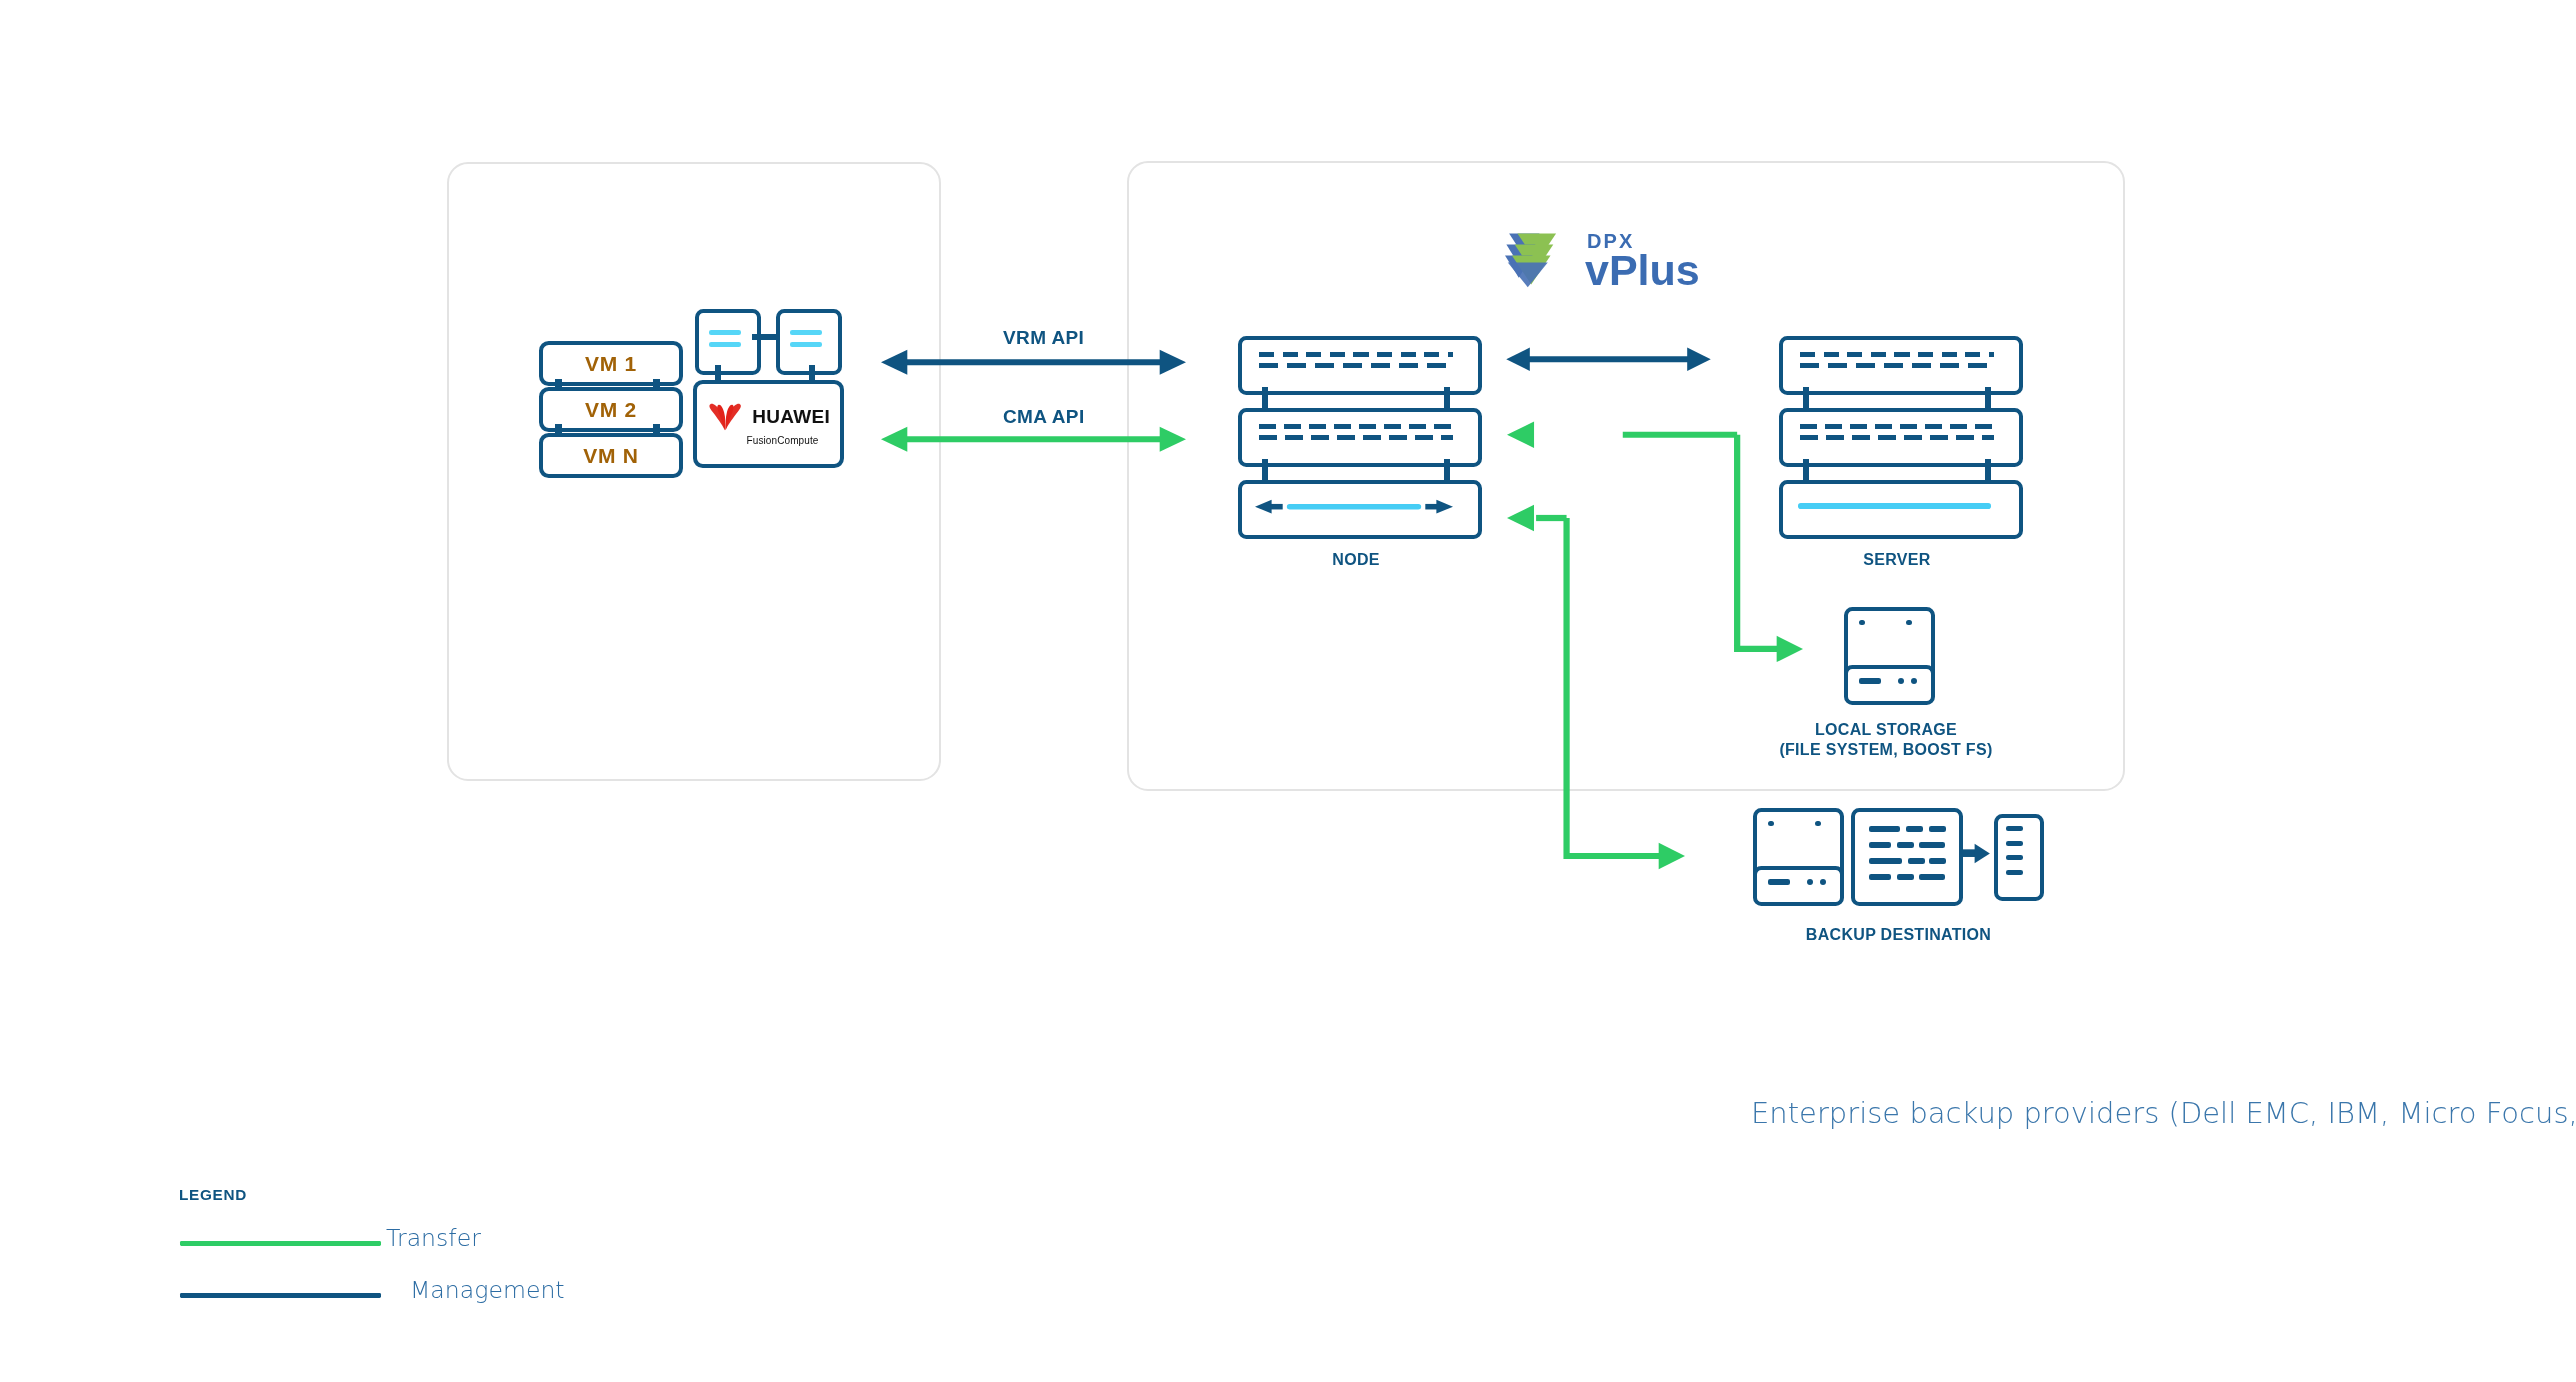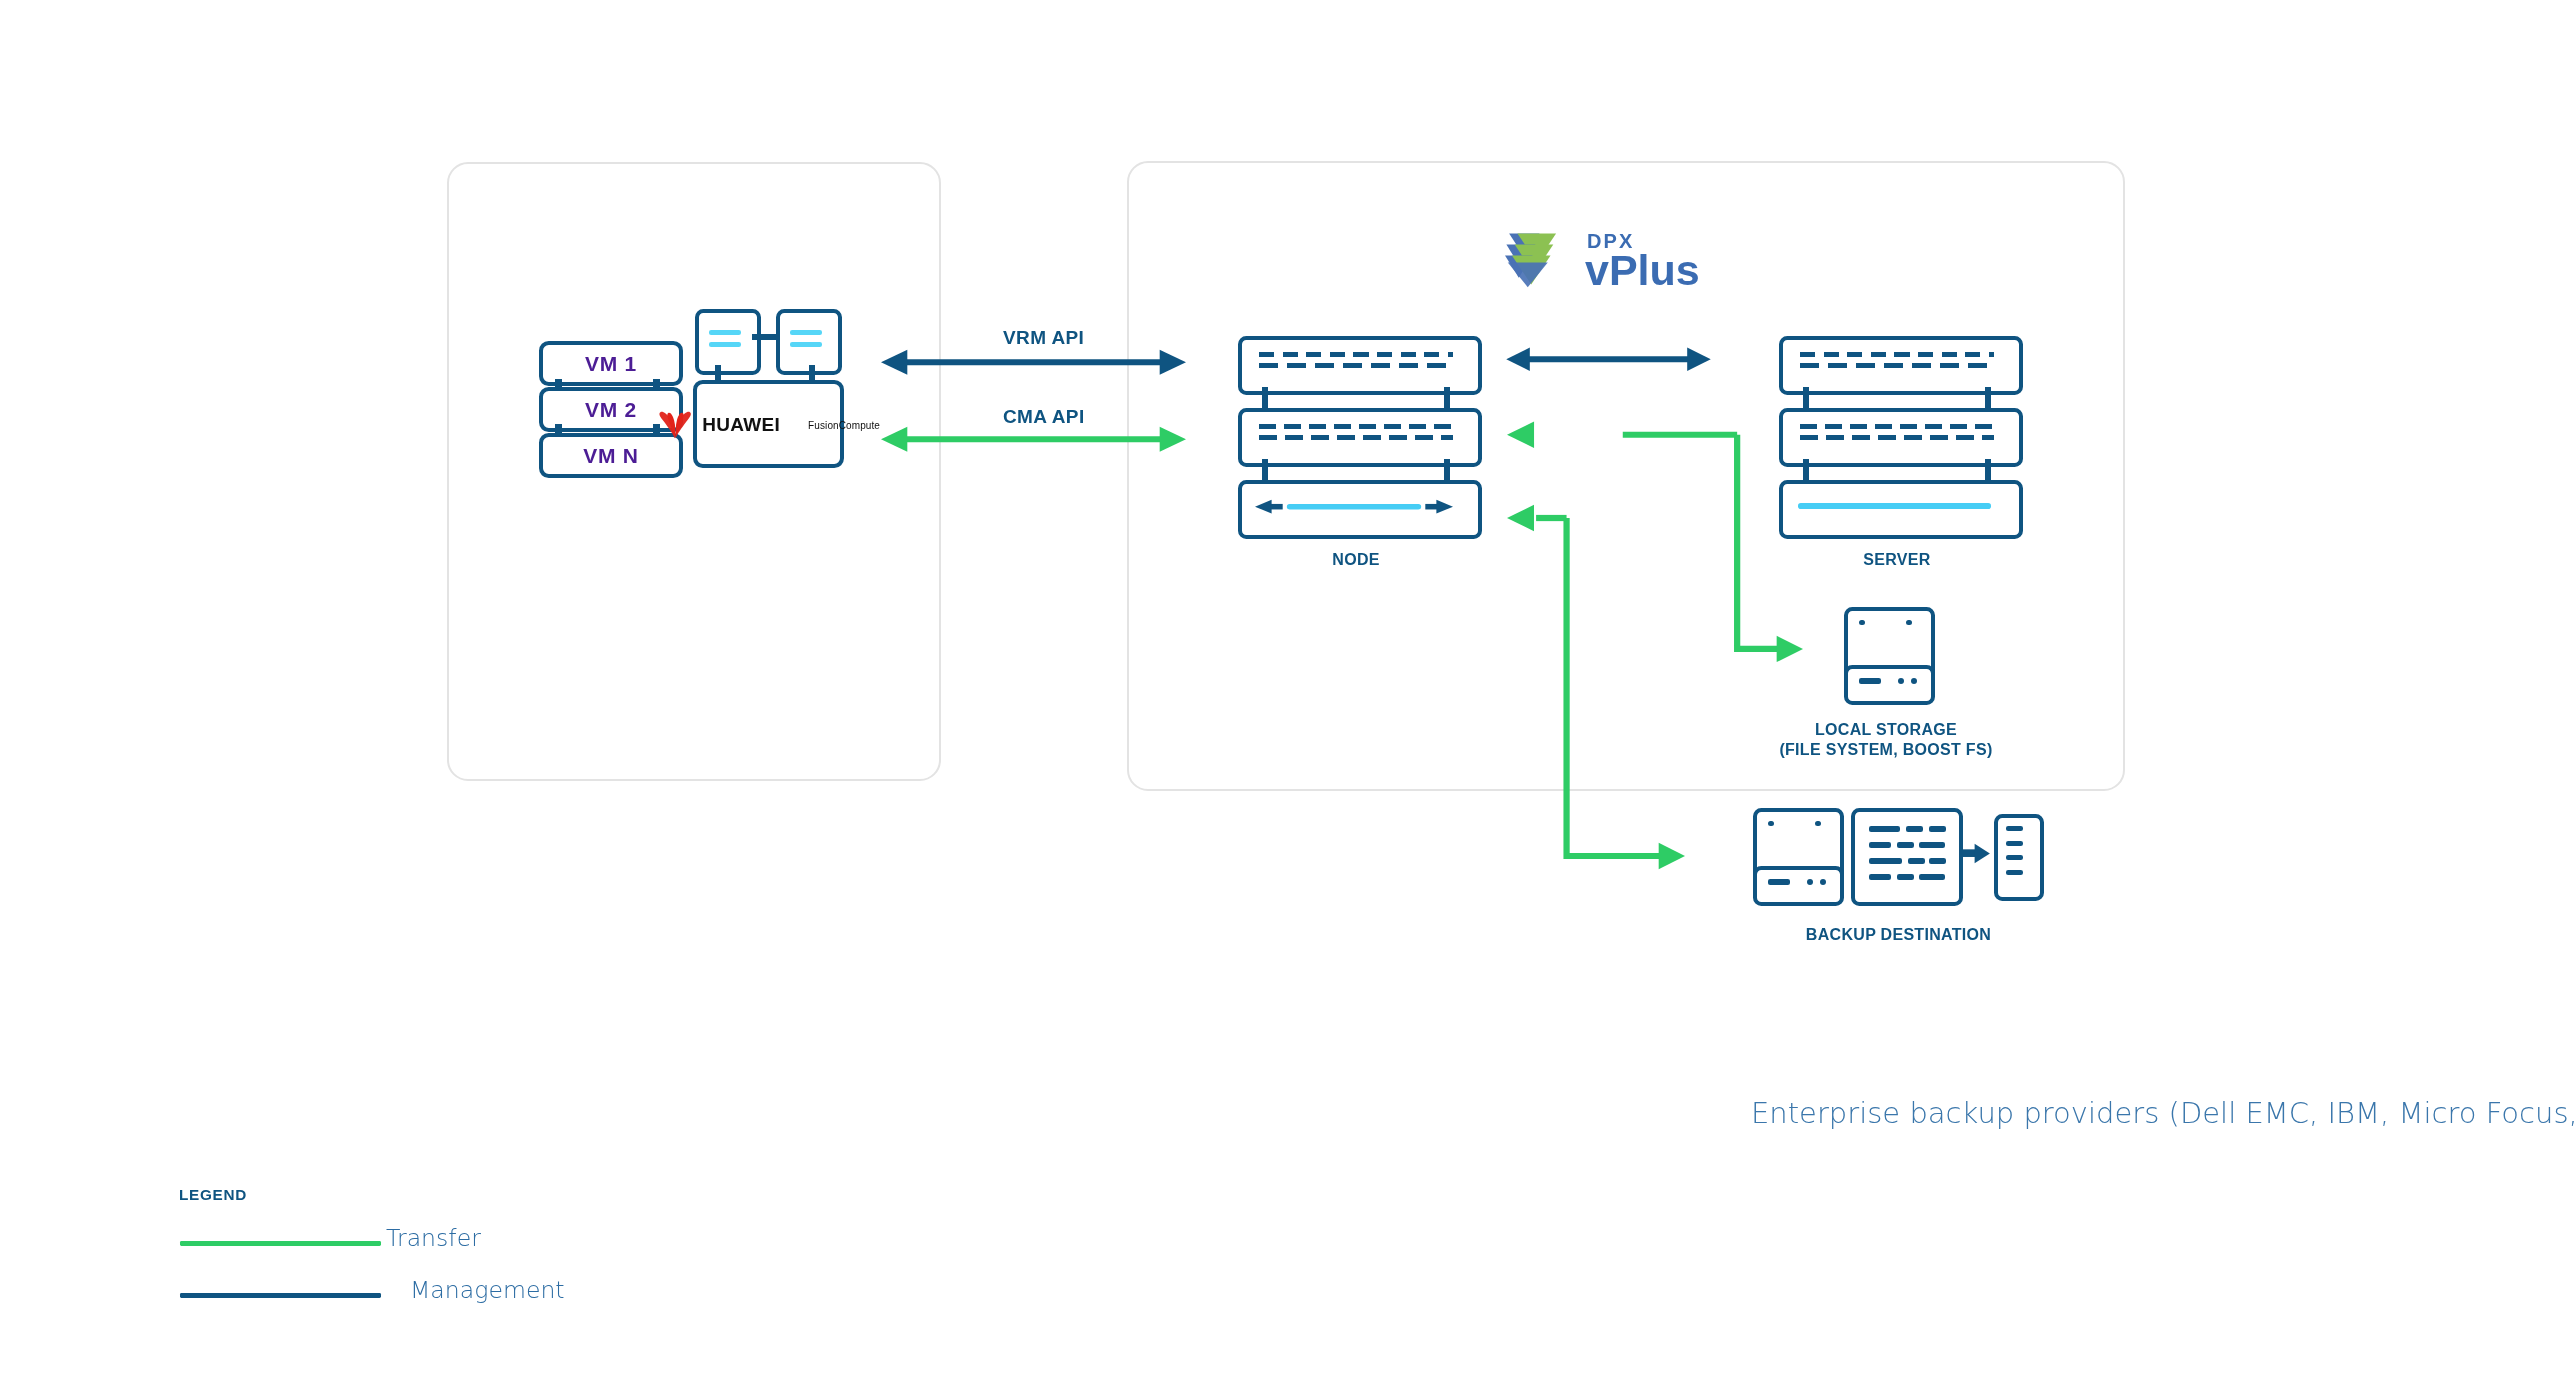--- a/index.html
+++ b/index.html
@@ -16,29 +16,29 @@
   .cap{position:absolute;color:#0f5481;font-weight:bold;letter-spacing:0.3px;
        font-size:16px;text-align:center;white-space:nowrap;}
   .api-label{position:absolute;color:#0f5481;font-weight:bold;font-size:19px;
              letter-spacing:0.4px;white-space:nowrap;}
   .thin{position:absolute;color:#3a76ab;font-size:29px;white-space:nowrap;
         font-family:"DejaVu Sans",sans-serif;font-weight:300;}
 
   
   .vmbox{position:absolute;border:4.2px solid #0f5481;border-radius:9.7px;
          background:#fff;display:flex;align-items:center;justify-content:center;
-         color:#4c1d95;font-weight:bold;font-size:21px;letter-spacing:0.7px;}
+         color:#a16207;font-weight:bold;font-size:21px;letter-spacing:0.7px;}
   .vmconn{position:absolute;background:#0f5481;}
 
   
   .hwsmall{position:absolute;border:4.2px solid #0f5481;border-radius:8.3px;background:#fff;}
   .hwbar{position:absolute;background:#56d6f7;border-radius:2.1px;height:4.9px;}
   .hwlink{position:absolute;background:#0f5481;}
   .hwmain{position:absolute;border:4.2px solid #0f5481;border-radius:9.7px;background:#fff;
-          display:flex;flex-direction:row;align-items:center;justify-content:center;}
+          display:flex;flex-direction:column;align-items:center;justify-content:center;}
   .hwname{color:#111;font-weight:bold;font-size:19px;letter-spacing:0.3px;line-height:1;}
   .hwsub{color:#111;font-size:10px;letter-spacing:0.1px;margin-top:3.5px;}
 
   
   .rack{position:absolute;}
   .runit{position:absolute;border:4.9px solid #0f5481;border-radius:8.3px;background:#fff;}
   .rconn{position:absolute;background:#0f5481;}
   .dashrow{position:absolute;height:4.9px;}
   .cyanbar{position:absolute;height:5.5px;background:#46cdf5;border-radius:2.8px;}
 

